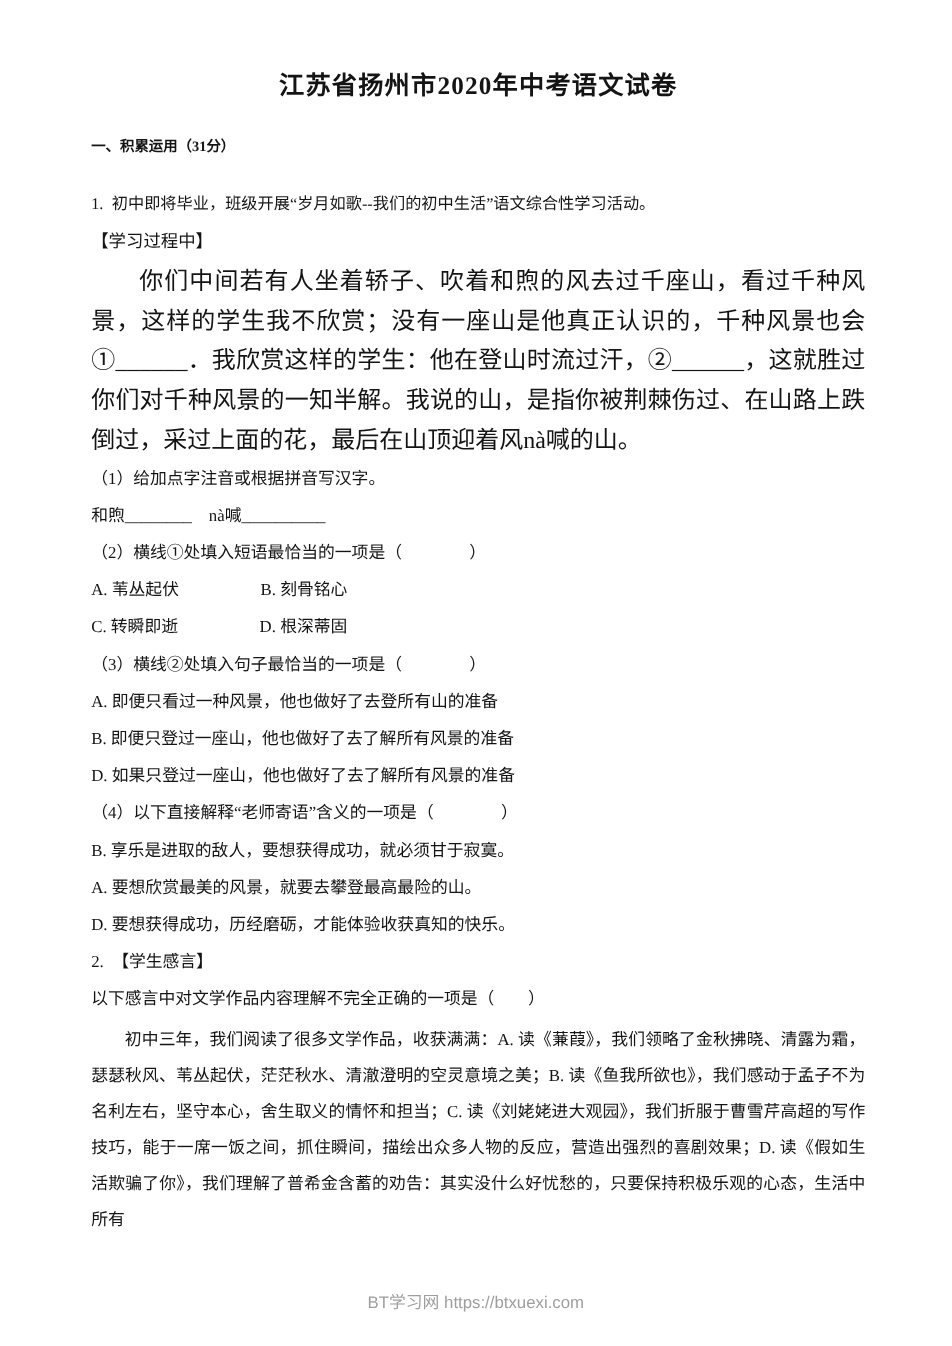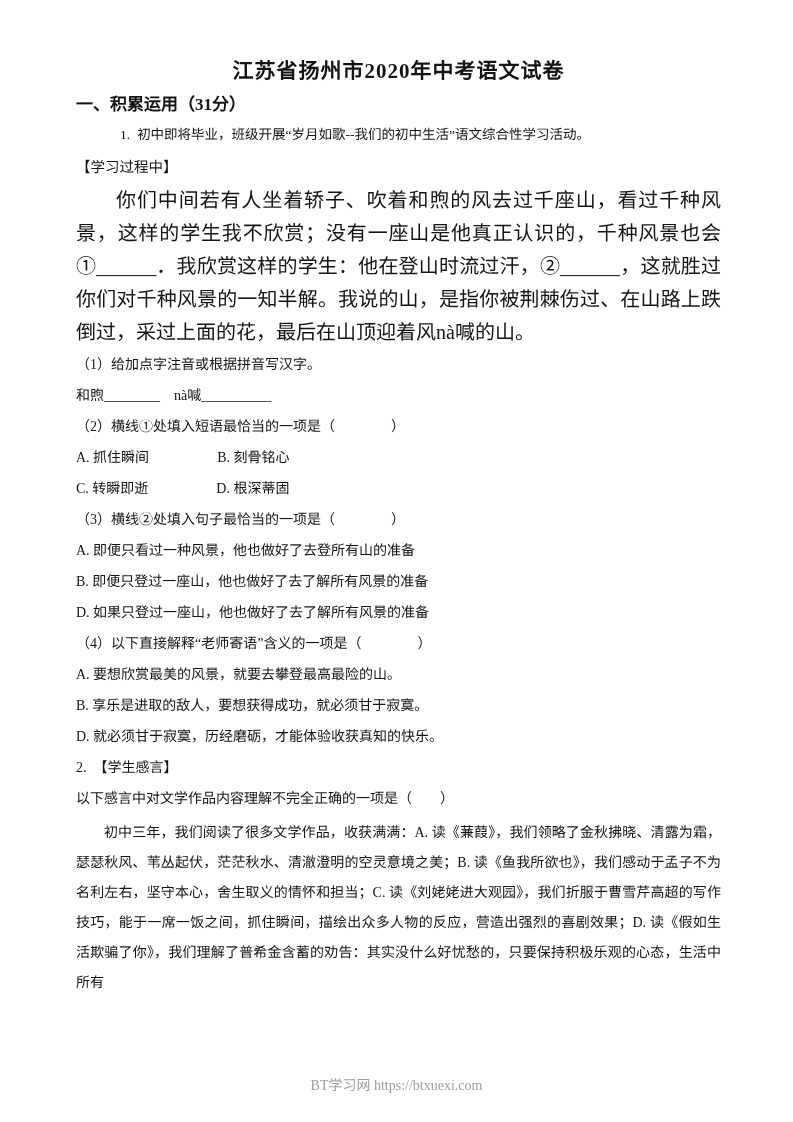--- a/index.html
+++ b/index.html
@@ -13,30 +13,30 @@
     overflow: hidden;
     font-family: "Liberation Serif", serif;
     color: #141414;
   }
   .content { padding: 54px 72px 0 76px; }
   .title {
     text-align: center;
     font-size: 21px;
     font-weight: bold;
     letter-spacing: 1px;
-    margin-bottom: 8px;
+    margin-bottom: 25px;
   }
   .section-heading {
-    font-size: 17px;
+    font-size: 12px;
     font-weight: bold;
-    margin-bottom: 2px;
+    margin-bottom: 20px;
     line-height: 26px;
   }
   .line { font-size: 14px; line-height: 31px; }
-  .q-intro { font-size: 13.5px; line-height: 30px; margin-left: 44px; }
+  .q-intro { font-size: 13.5px; line-height: 30px; }
   .qnum { margin-right: 7px; }
   .label-line { font-size: 14.5px; line-height: 34px; }
   .para {
     font-size: 20px;
     line-height: 33px;
     text-align: justify;
     text-indent: 2em;
   }
   .para2 {
     font-size: 14px;
@@ -46,21 +46,21 @@
   .opt-second { margin-left: 68px; }
   .blank2 { margin-left: 14px; }
   .footer {
     position: absolute;
     left: 0;
     right: 0;
     bottom: 28px;
     text-align: center;
     color: #9e9e9e;
     font-size: 14px;
-    font-family: Liberation Serif, serif;
+    font-family: Liberation Sans, sans-serif;
   }
 </style>
 </head>
 <body>
 
 <div class="page">
   <div class="content">
 
     <div class="title">江苏省扬州市2020年中考语文试卷</div>
 
@@ -74,35 +74,35 @@
 
     <div class="para">你们中间若有人坐着轿子、吹着和煦的风去过千座山，看过千种风景，这样的学生我不欣赏；没有一座山是他真正认识的，千种风景也会①______．我欣赏这样的学生：他在登山时流过汗，②______，这就胜过你们对千种风景的一知半解。我说的山，是指你被荆棘伤过、在山路上跌倒过，采过上面的花，最后在山顶迎着风nà喊的山。</div>
 
     <div class="line">（1）给加点字注音或根据拼音写汉字。</div>
     <div class="line">
       <span>和煦________</span><span class="blank2">nà喊__________</span>
     </div>
 
     <div class="line">（2）横线①处填入短语最恰当的一项是（　　　　）</div>
     <div class="line">
-      <span>A. 抓住瞬间</span><span class="opt-second">B. 刻骨铭心</span>
+      <span>A. 苇丛起伏</span><span class="opt-second">B. 刻骨铭心</span>
     </div>
     <div class="line">
       <span>C. 转瞬即逝</span><span class="opt-second">D. 根深蒂固</span>
     </div>
 
     <div class="line">（3）横线②处填入句子最恰当的一项是（　　　　）</div>
     <div class="line">A. 即便只看过一种风景，他也做好了去登所有山的准备</div>
     <div class="line">B. 即便只登过一座山，他也做好了去了解所有风景的准备</div>
     <div class="line">D. 如果只登过一座山，他也做好了去了解所有风景的准备</div>
 
     <div class="line">（4）以下直接解释“老师寄语”含义的一项是（　　　　）</div>
+    <div class="line">B. 享乐是进取的敌人，要想获得成功，就必须甘于寂寞。</div>
     <div class="line">A. 要想欣赏最美的风景，就要去攀登最高最险的山。</div>
-    <div class="line">B. 享乐是进取的敌人，要想获得成功，就必须甘于寂寞。</div>
-    <div class="line">D. 就必须甘于寂寞，历经磨砺，才能体验收获真知的快乐。</div>
+    <div class="line">D. 要想获得成功，历经磨砺，才能体验收获真知的快乐。</div>
 
     <div class="line">
       <span class="qnum">2.</span><span>【学生感言】</span>
     </div>
     <div class="line">以下感言中对文学作品内容理解不完全正确的一项是（　　）</div>
     <div class="para para2">初中三年，我们阅读了很多文学作品，收获满满：A. 读《蒹葭》，我们领略了金秋拂晓、清露为霜，瑟瑟秋风、苇丛起伏，茫茫秋水、清澈澄明的空灵意境之美；B. 读《鱼我所欲也》，我们感动于孟子不为名利左右，坚守本心，舍生取义的情怀和担当；C. 读《刘姥姥进大观园》，我们折服于曹雪芹高超的写作技巧，能于一席一饭之间，抓住瞬间，描绘出众多人物的反应，营造出强烈的喜剧效果；D. 读《假如生活欺骗了你》，我们理解了普希金含蓄的劝告：其实没什么好忧愁的，只要保持积极乐观的心态，生活中所有</div>
 
   </div>
 
   <div class="footer">BT学习网 https://btxuexi.com</div>

